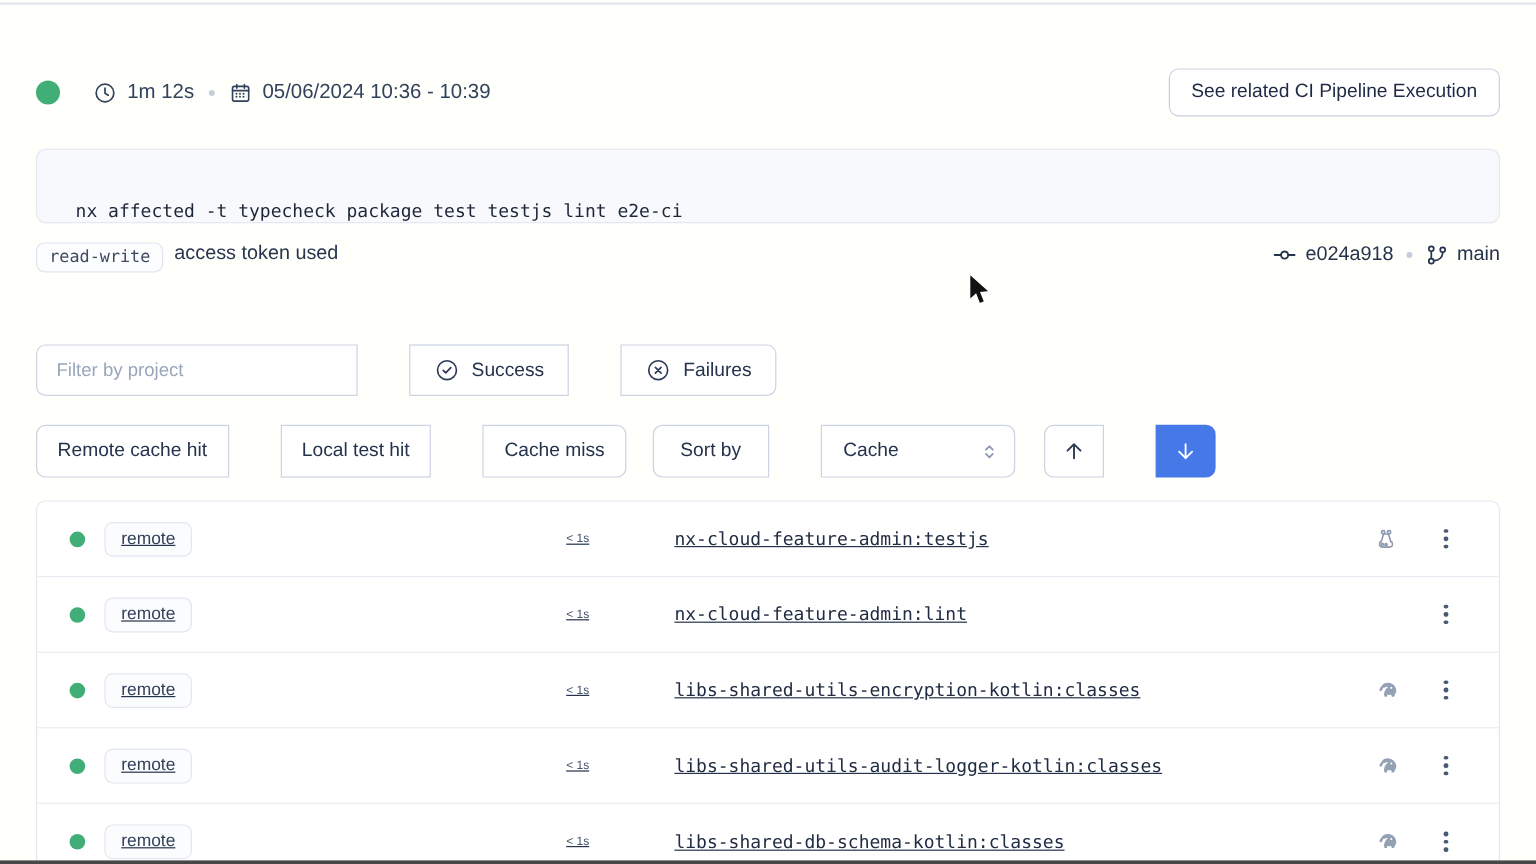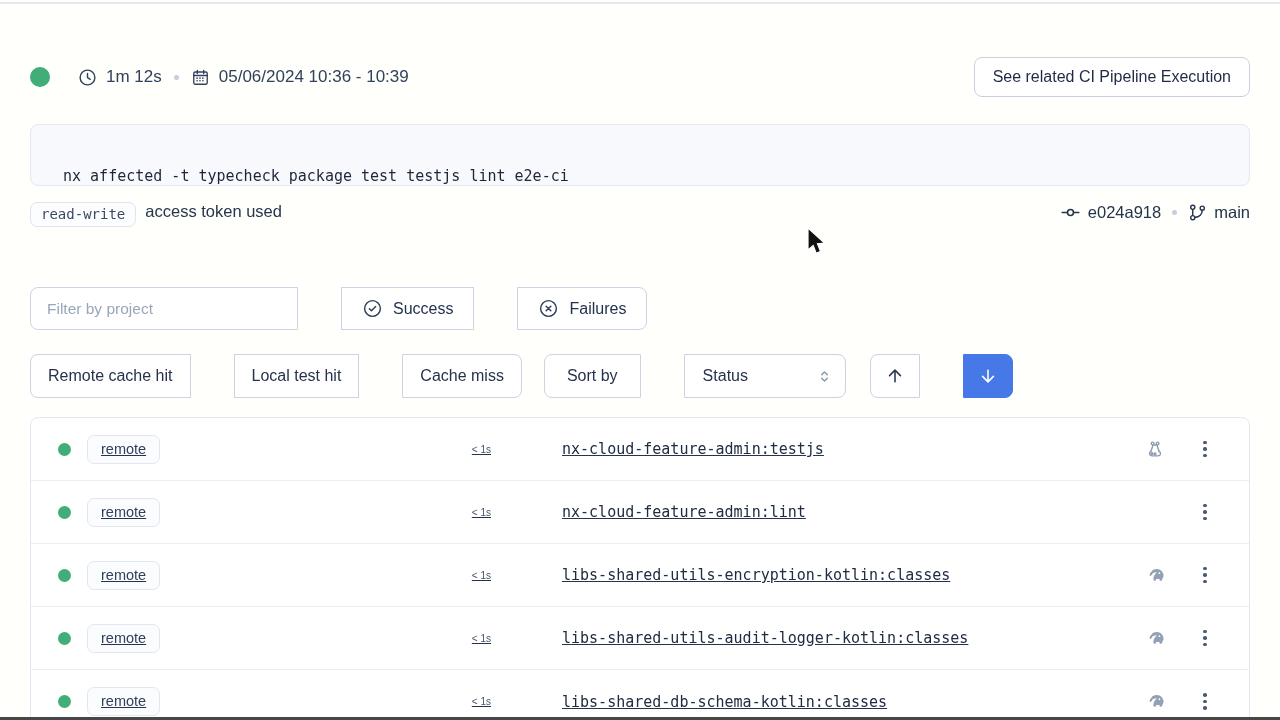--- a/index.html
+++ b/index.html
@@ -172,21 +172,21 @@
       <button class="seg seg-btn">
           <span>Local test hit</span>
         </button>
       <button class="seg seg-btn">
           <span>Cache miss</span>
         </button>
     </div>
     <div class="seg-group sort-group">
       <span class="seg sort-label">Sort by</span>
       <button class="seg sort-select">
-        <span>Status</span>
+        <span>Cache</span>
         <svg width="17" height="17" viewBox="0 0 24 24" fill="none" stroke="#8a96ab" stroke-width="2" stroke-linecap="round" stroke-linejoin="round">
             <path d="M8 9.5L12 5.5l4 4"></path>
             <path d="M8 14.5l4 4 4-4"></path>
           </svg>
       </button>
     </div>
     <div class="seg-group arrow-group">
       <button class="seg arrow-btn">
         <svg width="20" height="20" viewBox="0 0 24 24" fill="none" stroke="#2b3a55" stroke-width="1.9" stroke-linecap="round" stroke-linejoin="round">
             <path d="M12 19V5M5.5 11.5L12 5l6.5 6.5"></path>

